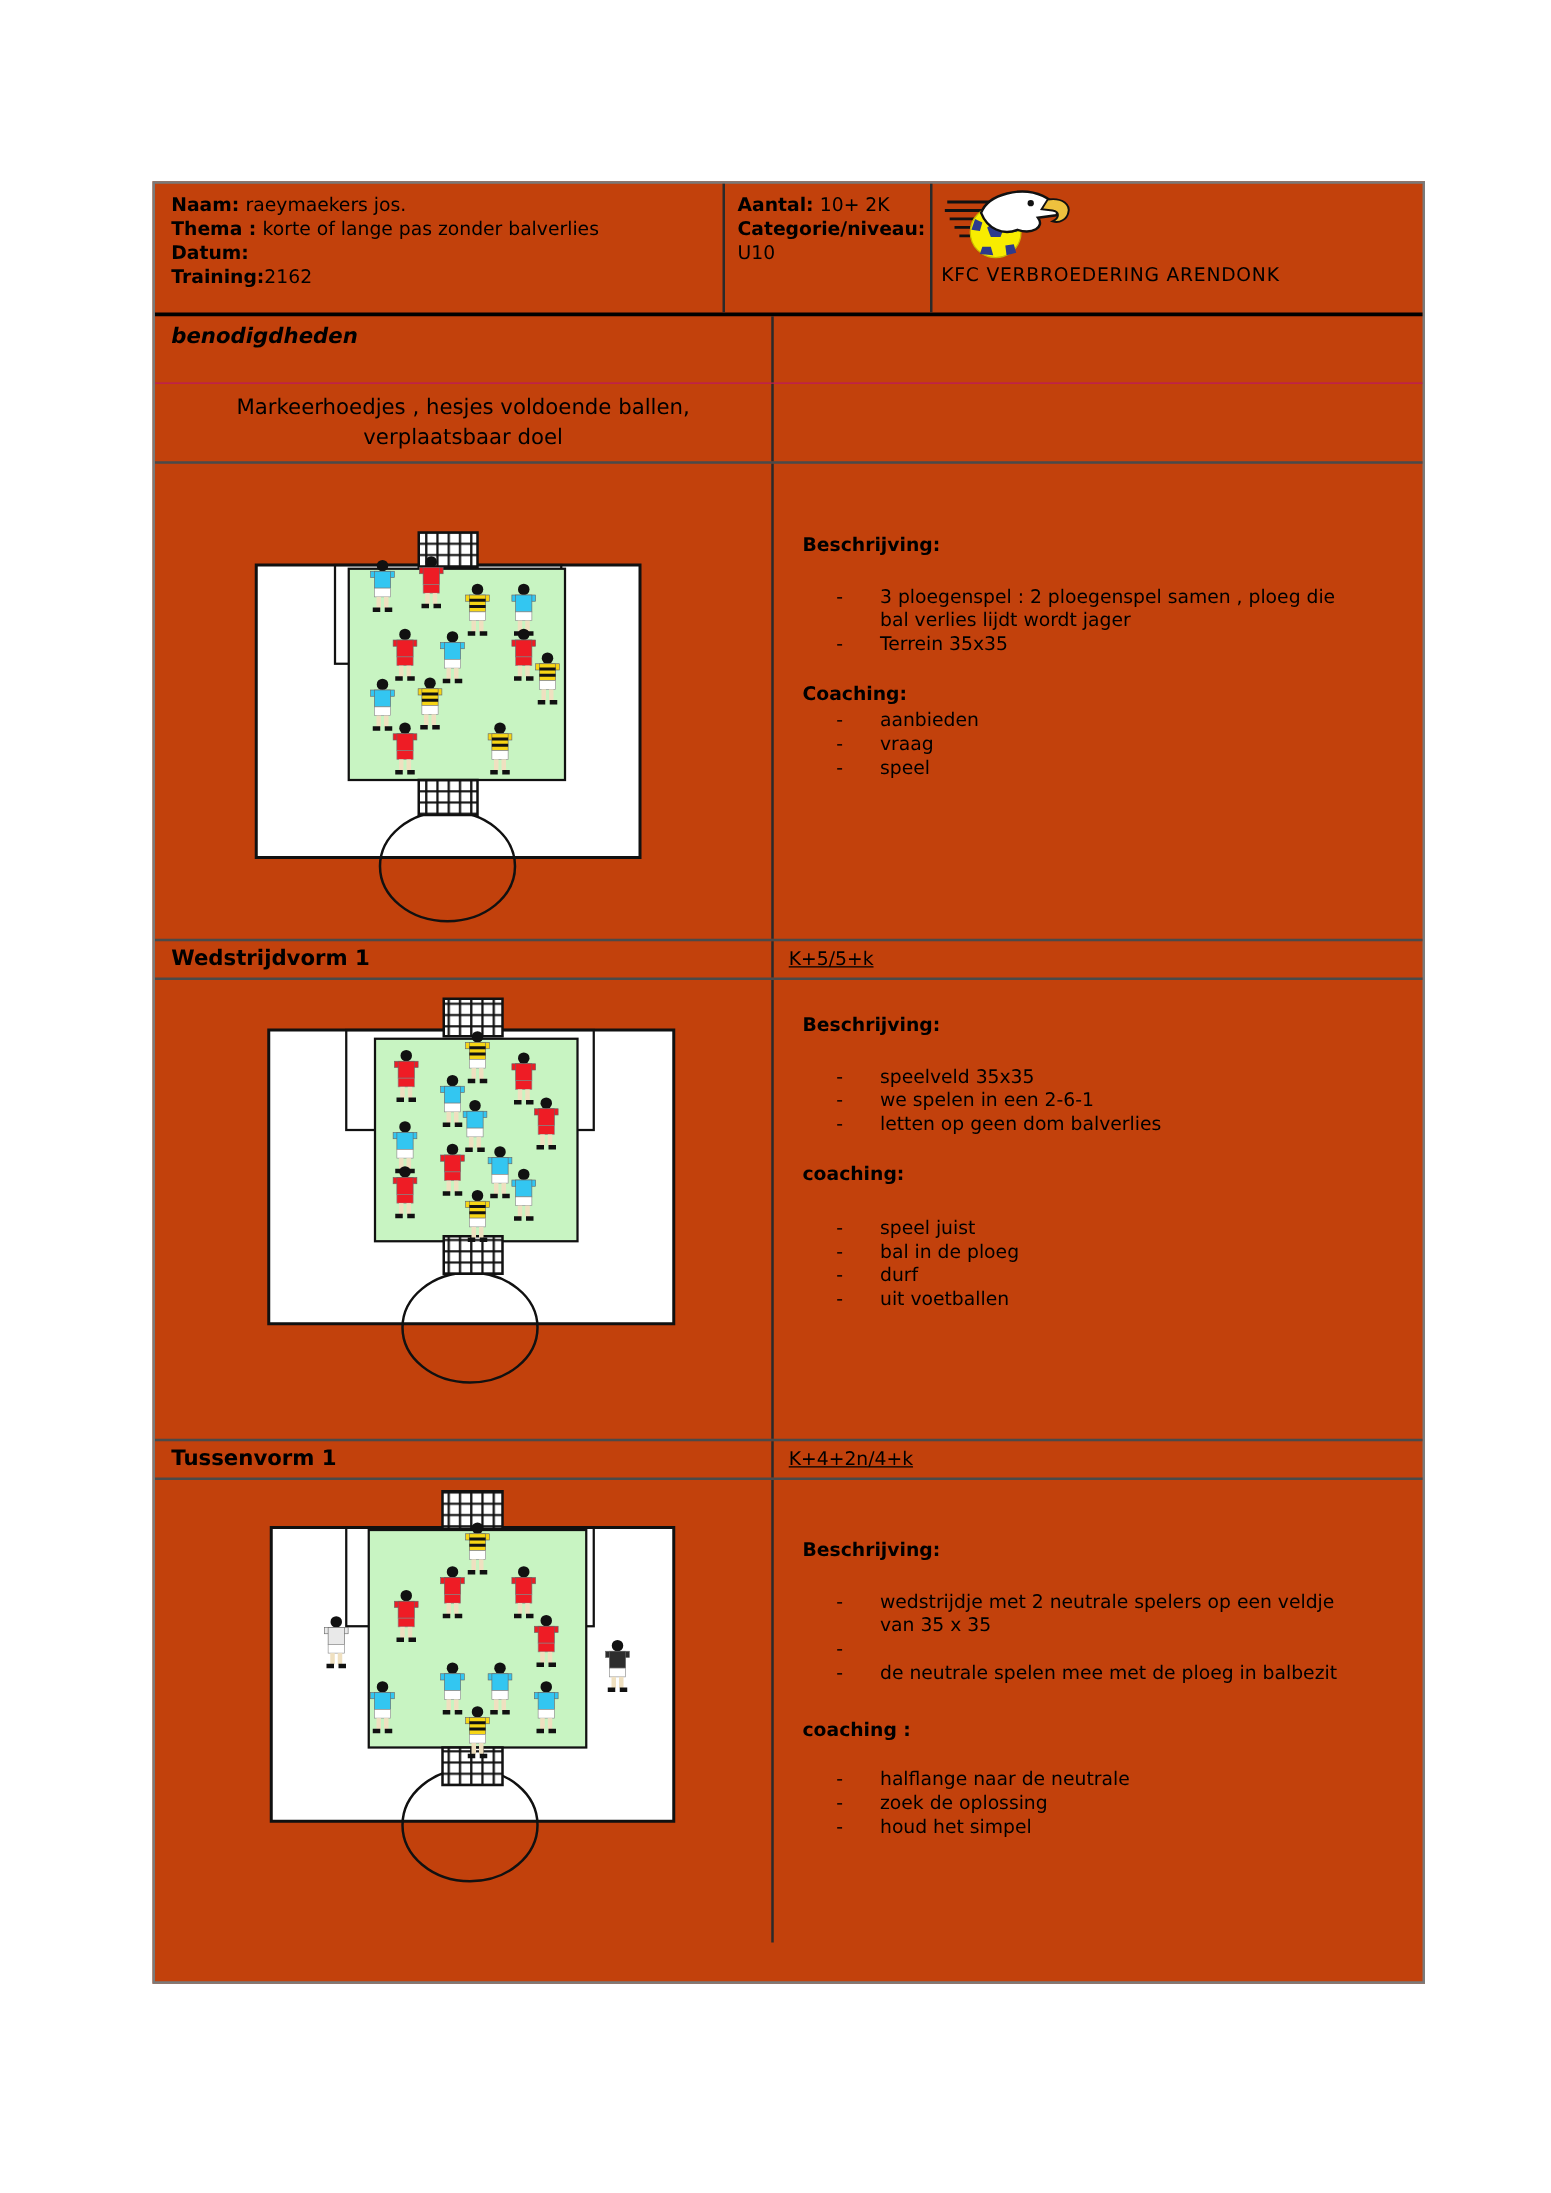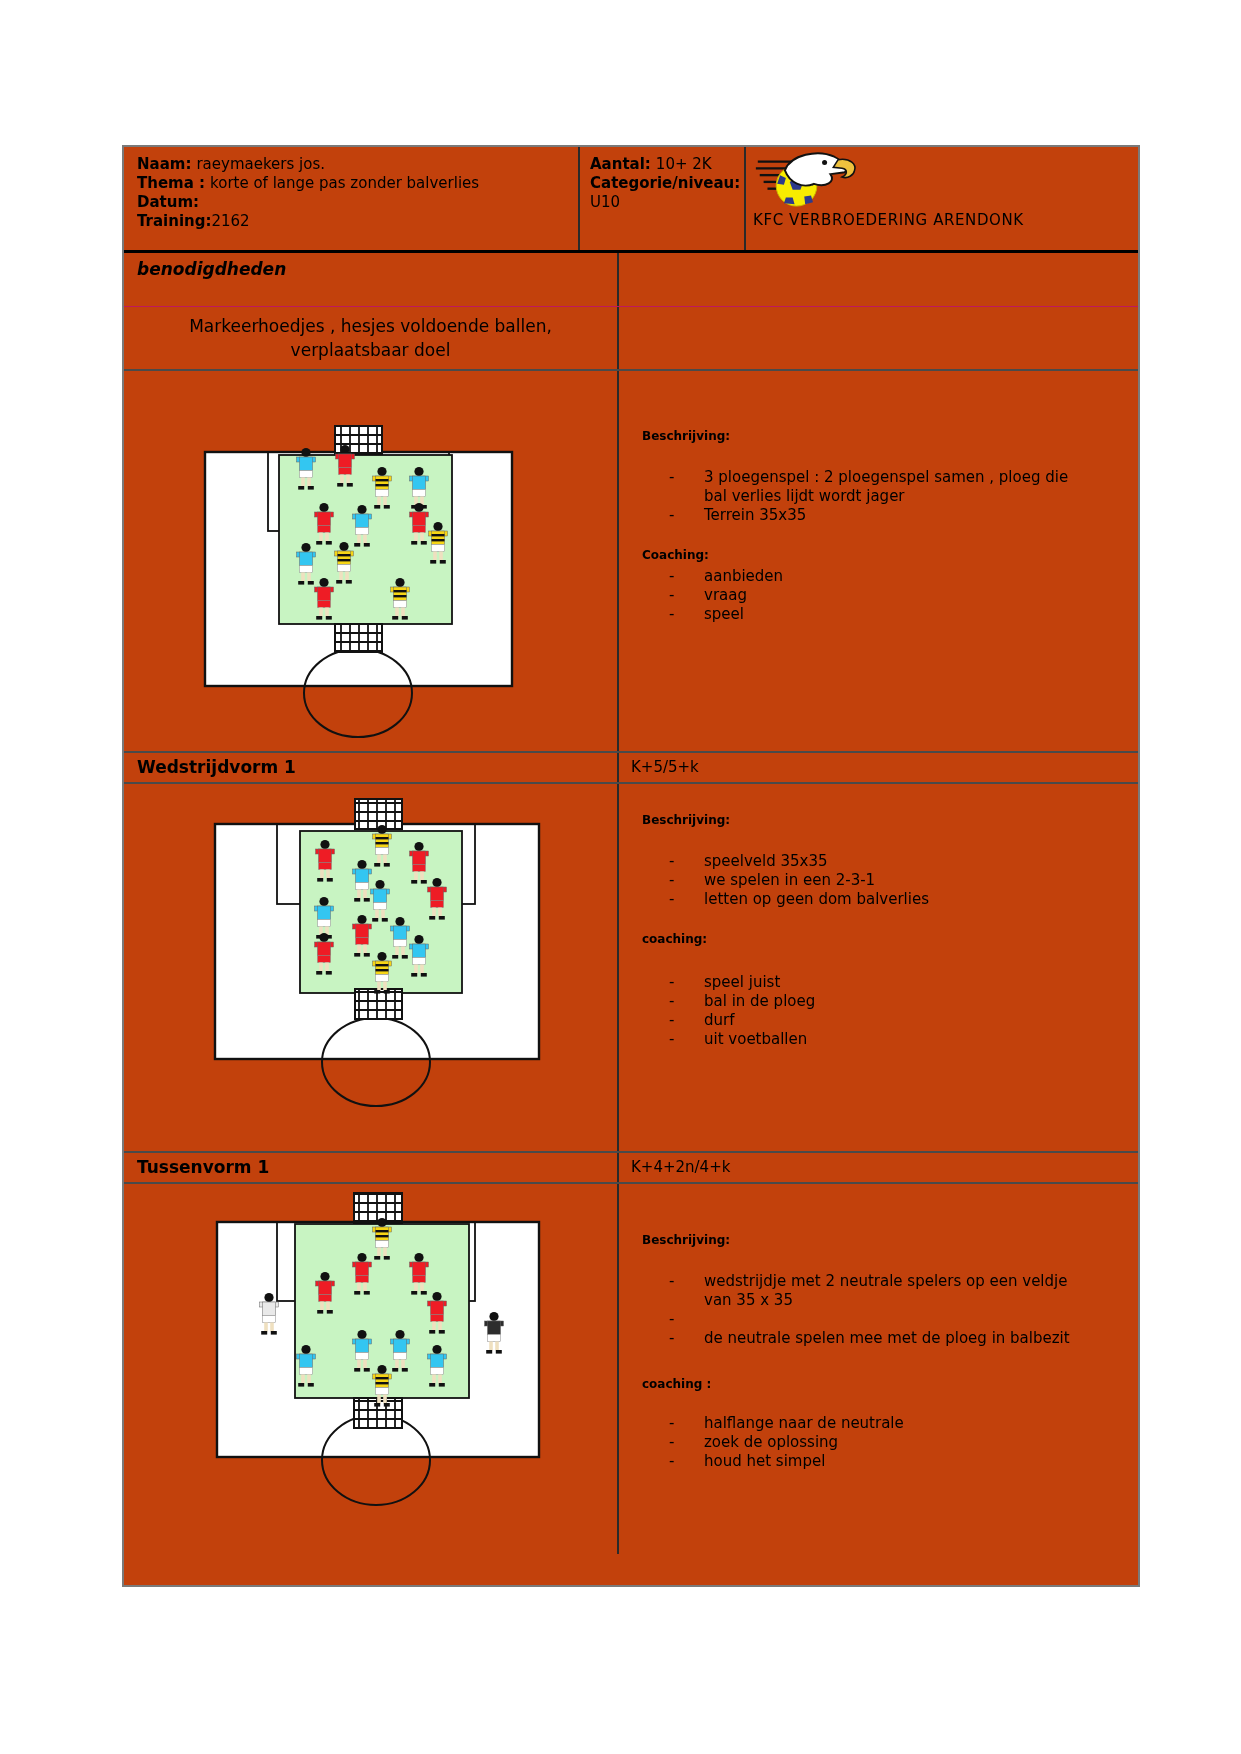--- a/index.html
+++ b/index.html
@@ -22,24 +22,24 @@
   .cl{width:495px;box-sizing:border-box;border-right:2px solid #2a2a2a;overflow:hidden;}
   .cr{flex:1;box-sizing:border-box;overflow:hidden;}
   .h1{width:456px;box-sizing:border-box;border-right:2px solid #2a2a2a;padding:8px 0 0 13px;}
   .h2{width:166px;box-sizing:border-box;border-right:2px solid #2a2a2a;padding:8px 0 0 10px;}
   .h3{flex:1;box-sizing:border-box;padding:2px 0 0 7px;}
   .hline{font-size:15px;line-height:19px;white-space:nowrap;}
   .hline b.sp{margin-right:5px;}
   .club-text{font-size:15px;letter-spacing:0.6px;margin-top:2px;white-space:nowrap;}
   .sec-title{font-weight:bold;font-size:17px;padding:6px 0 0 13px;white-space:nowrap;}
   .lbl-title{font-weight:bold;font-size:17px;padding:4px 0 0 13px;white-space:nowrap;}
-  .subtitle{font-size:15px;padding:5px 12px 0 12px;white-space:nowrap;}
+  .subtitle{font-size:15px;padding:5px 12px 0 12px;white-space:nowrap;text-decoration:underline;}
   .materials{padding:7px 10px 16px;text-align:center;font-size:17px;line-height:24px;}
   .desc{padding-left:23px;font-size:15px;}
-  .desc .heading{font-weight:bold;font-size:12px;line-height:20px;white-space:nowrap;}
+  .desc .heading{font-weight:bold;font-size:15px;line-height:20px;white-space:nowrap;}
   .blist{margin-top:22px;}
   .bullet{display:flex;margin-left:27px;line-height:19px;}
   .bullet .dash{width:35px;flex:0 0 35px;}
   .bullet .btxt{white-space:nowrap;}
   .coach-h{margin-top:20px;}
   .pad-s0{padding-top:55px;}
   .pad-s1{padding-top:26px;}
   .pad-s2{padding-top:46px;}
   .clist-s0{margin-top:2px;}
   .clist-s1{margin-top:24px;}
@@ -425,21 +425,21 @@
     </div>
     <div class="cr desc pad-s1">
       <div class="heading">Beschrijving:</div>
       <div class="blist">
           <div class="bullet">
             <span class="dash">-</span>
             <span class="btxt">speelveld 35x35</span>
           </div>
           <div class="bullet">
             <span class="dash">-</span>
-            <span class="btxt">we spelen in een 2-3-1</span>
+            <span class="btxt">we spelen in een 2-6-1</span>
           </div>
           <div class="bullet">
             <span class="dash">-</span>
             <span class="btxt">letten op geen dom balverlies</span>
           </div>
         </div>
       <div class="heading coach-h">coaching:</div>
       <div class="clist-s1">
           <div class="bullet">
             <span class="dash">-</span>

